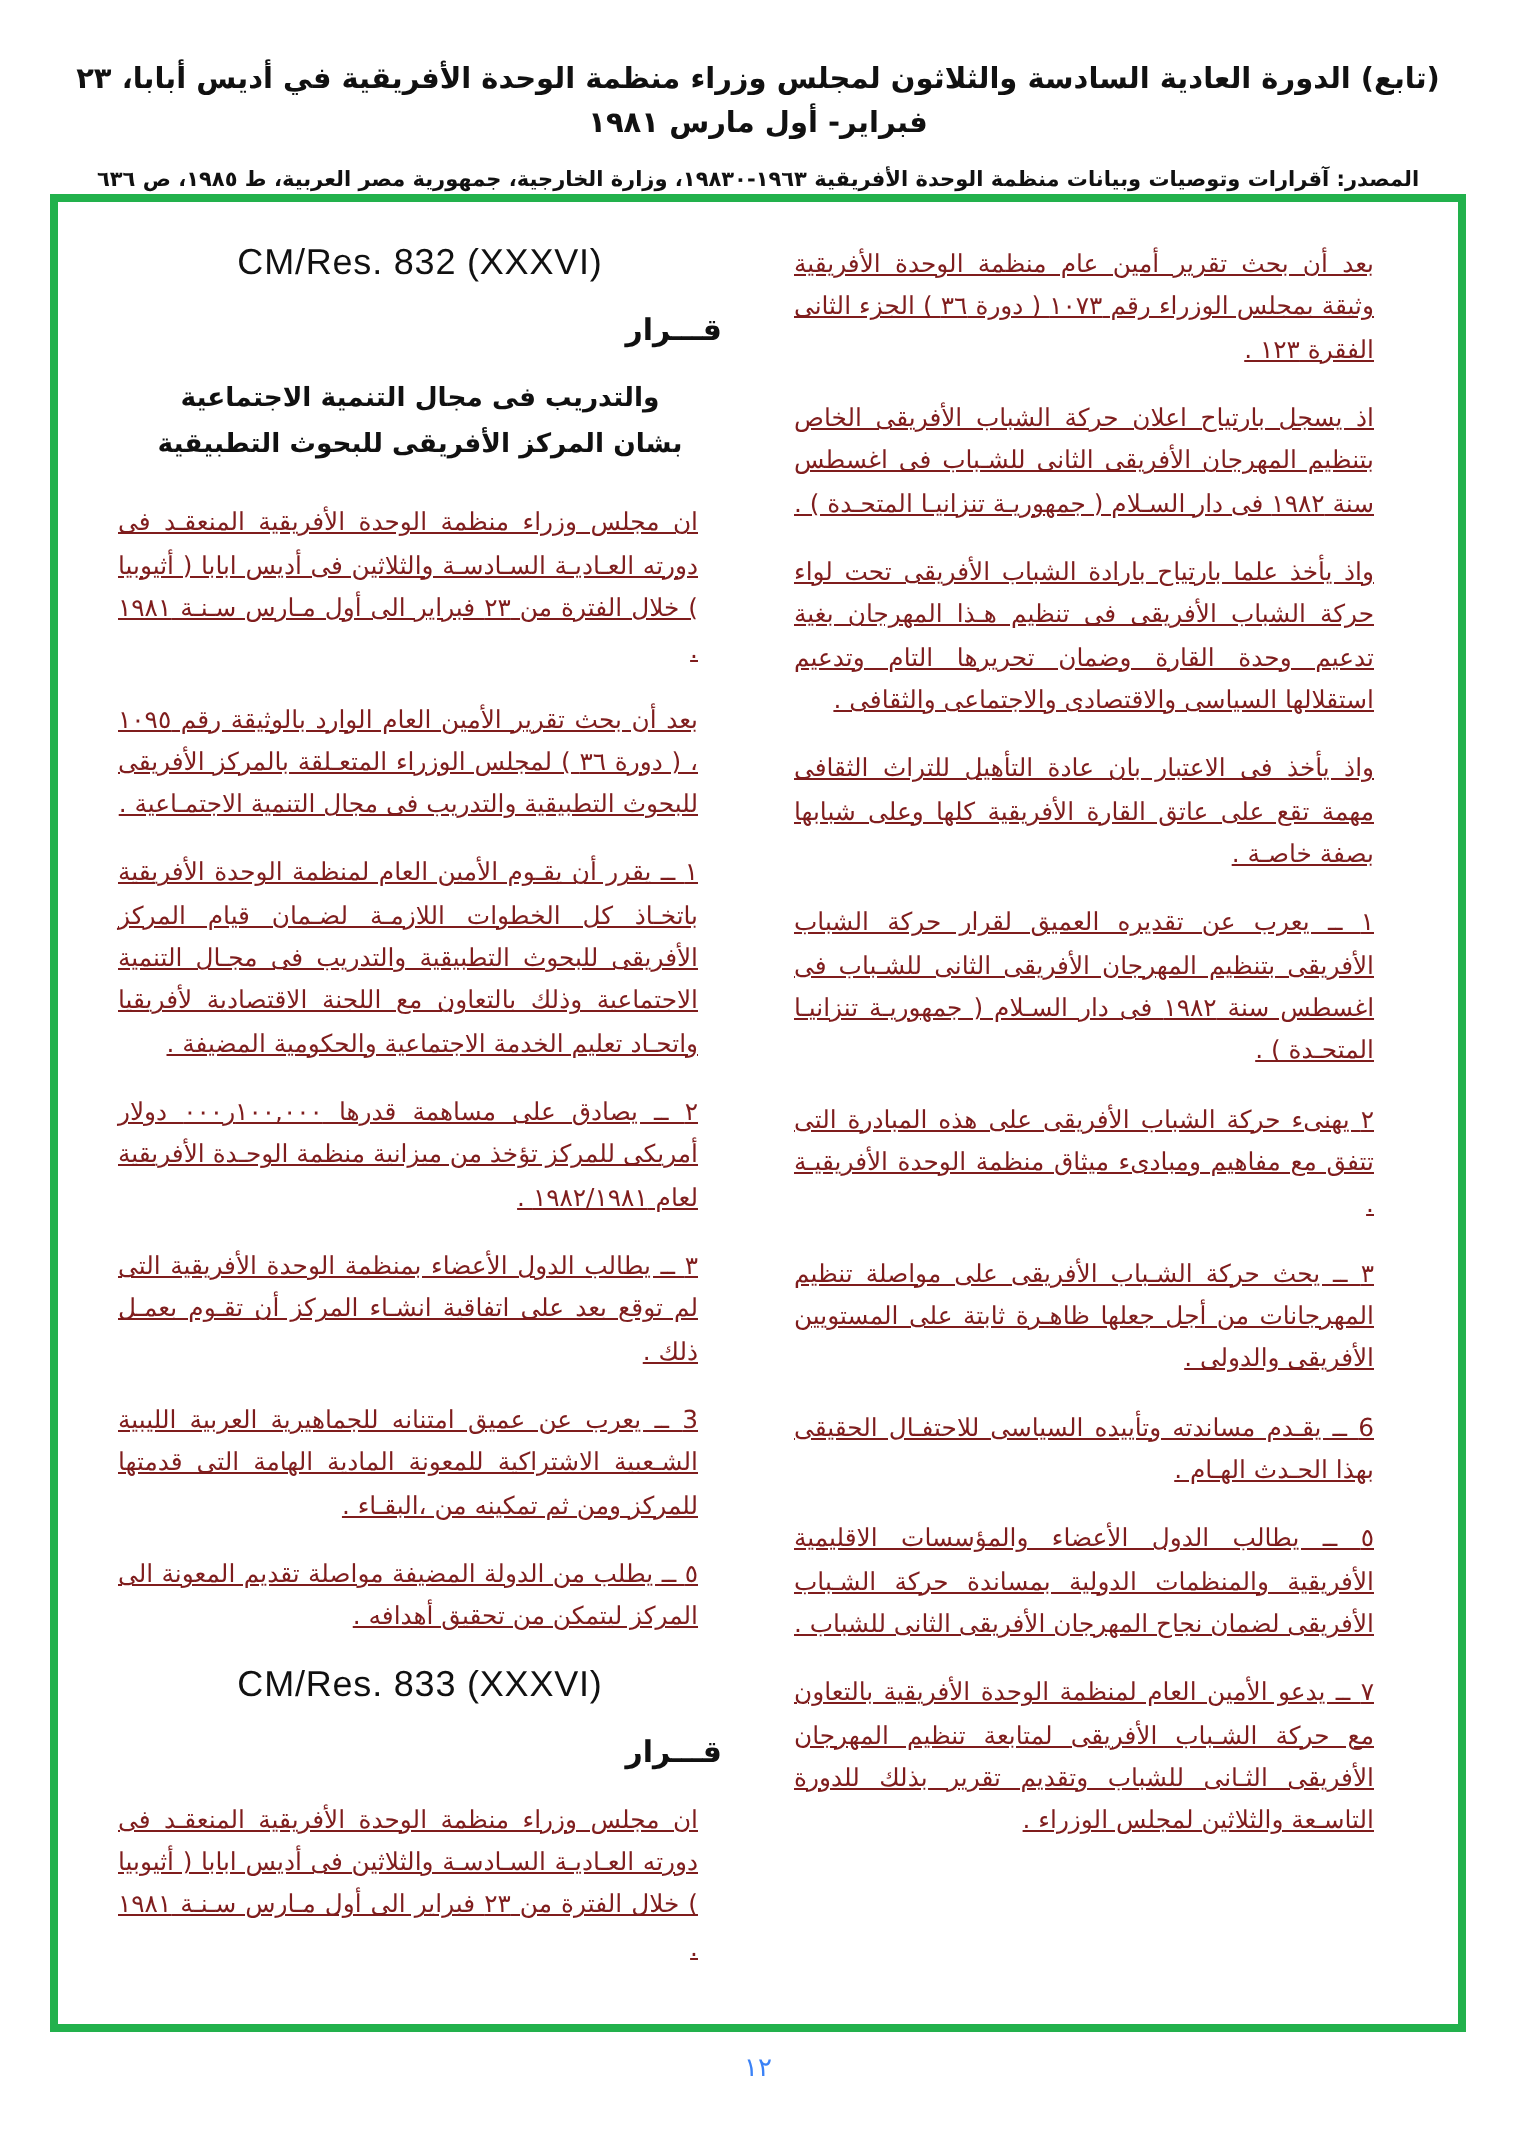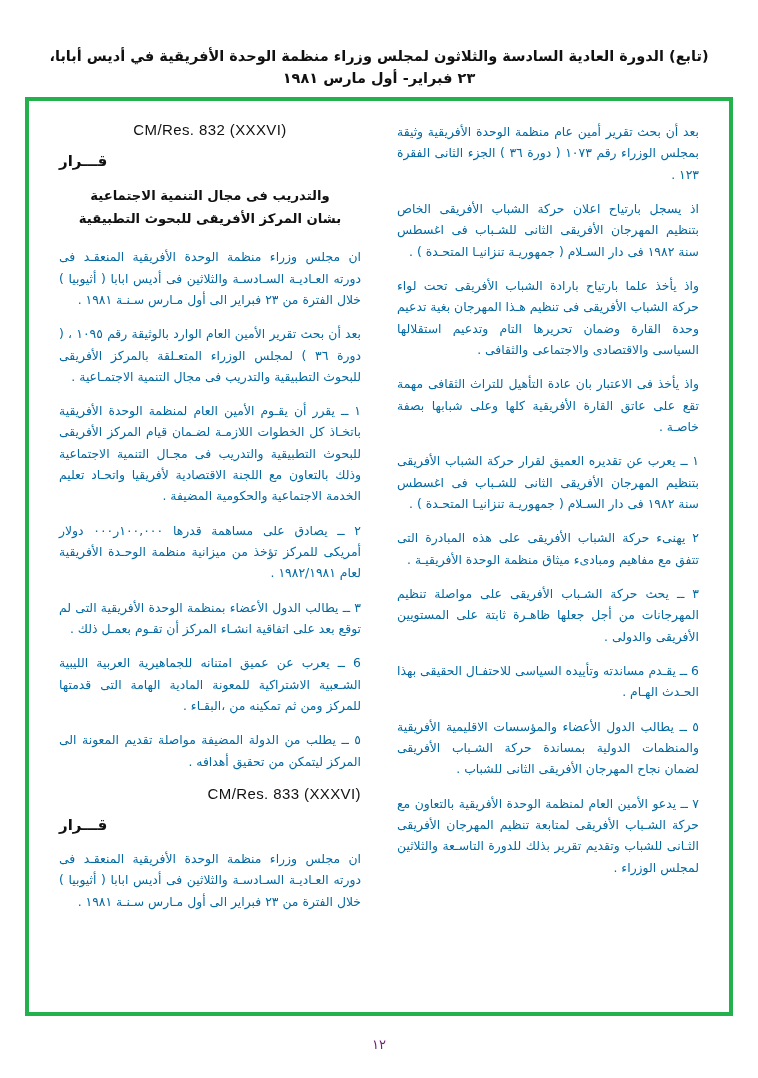--- a/index.html
+++ b/index.html
@@ -13,21 +13,21 @@
     font-family: "DejaVu Sans", "Liberation Sans", sans-serif;
     color: #111111;
     position: relative;
     overflow: hidden;
   }
   .page {
     width: 758px;
     height: 1078px;
     position: relative;
     box-sizing: border-box;
-    padding: 16px;
+    padding: 0;
   }
   .header-block {
     padding: 30px 30px 0 30px;
     text-align: center;
   }
   .header-title {
     font-size: 14.5px;
     font-weight: bold;
     color: #111111;
     line-height: 1.5;
@@ -67,71 +67,71 @@
   }
   .col-left {
     padding-right: 18px;
   }
   .col-right {
     padding-left: 18px;
   }
   .para {
     font-size: 12.4px;
     line-height: 1.72;
-    margin: 0 0 13px 0;
+    margin: 0 12px 13px 0;
     text-align: justify;
     text-align-last: right;
     direction: rtl;
-    color: #0369a1;
+    color: #7f1d1d;
+    text-decoration: underline;
   }
   .para.first {
     margin-top: 2px;
   }
   .res-code {
-    font-size: 15px;
+    font-size: 18px;
     font-family: "Liberation Sans", sans-serif;
     letter-spacing: 0.4px;
     text-align: center;
     direction: ltr;
     margin: 2px 0 14px 0;
     color: #111111;
   }
   .res-code.second {
     margin-top: 8px;
-    text-align: right;
   }
   .qarar {
-    text-align: left;
+    text-align: right;
     font-size: 15px;
     font-weight: bold;
     letter-spacing: 5px;
     margin: 0 0 14px 0;
     direction: rtl;
   }
   .res-title {
     text-align: center;
     font-size: 13.2px;
     font-weight: bold;
     line-height: 1.75;
     margin: 0 0 16px 0;
     direction: rtl;
   }
   .res-title .line {
     display: block;
   }
   .page-number {
     position: absolute;
-    bottom: 26px;
+    bottom: 36px;
     left: 0;
     right: 0;
     text-align: center;
     font-size: 13px;
     letter-spacing: 2px;
     direction: rtl;
-    color: #701a75;
+    color: #3b82f6;
   }
 </style>
 </head>
 <body>
 
 <div class="page">
 
   <div class="header-block">
     <div class="header-title">(تابع) الدورة العادية السادسة والثلاثون لمجلس وزراء منظمة الوحدة الأفريقية في أديس أبابا، ٢٣ فبراير- أول مارس ١٩٨١</div>
     <div class="header-source">المصدر: آقرارات وتوصيات وبيانات منظمة الوحدة الأفريقية ١٩٦٣-١٩٨٣٠، وزارة الخارجية، جمهورية مصر العربية، ط ١٩٨٥، ص ٦٣٦ =هـ٦٣٨٠</div>
@@ -158,21 +158,21 @@
         <div class="qarar">قـــرار</div>
         <div class="res-title">
           <span class="line">والتدريب فى مجال التنمية الاجتماعية</span>
           <span class="line">بشان المركز الأفريقى للبحوث التطبيقية</span>
         </div>
         <p class="para">ان مجلس وزراء منظمة الوحدة الأفريقية المنعقـد فى دورته العـاديـة السـادسـة والثلاثين فى أديس ابابا ( أثيوبيا ) خلال الفترة من ٢٣ فبراير الى أول مـارس سـنـة ١٩٨١ .</p>
         <p class="para">بعد أن بحث تقرير الأمين العام الوارد بالوثيقة رقم ١٠٩٥ ، ( دورة ٣٦ ) لمجلس الوزراء المتعـلقة بالمركز الأفريقى للبحوث التطبيقية والتدريب فى مجال التنمية الاجتمـاعية .</p>
         <p class="para">١ ــ يقرر أن يقـوم الأمين العام لمنظمة الوحدة الأفريقية باتخـاذ كل الخطوات اللازمـة لضـمان قيام المركز الأفريقى للبحوث التطبيقية والتدريب فى مجـال التنمية الاجتماعية وذلك بالتعاون مع اللجنة الاقتصادية لأفريقيا واتحـاد تعليم الخدمة الاجتماعية والحكومية المضيفة .</p>
         <p class="para">٢ ــ يصادق على مساهمة قدرها ١٠٠,٠٠٠ر٠٠٠ دولار أمريكى للمركز تؤخذ من ميزانية منظمة الوحـدة الأفريقية لعام ١٩٨٢/١٩٨١ .</p>
         <p class="para">٣ ــ يطالب الدول الأعضاء بمنظمة الوحدة الأفريقية التى لم توقع بعد على اتفاقية انشـاء المركز أن تقـوم بعمـل ذلك .</p>
-        <p class="para">6 ــ يعرب عن عميق امتنانه للجماهيرية العربية الليبية الشـعبية الاشتراكية للمعونة المادية الهامة التى قدمتها للمركز ومن ثم تمكينه من ،البقـاء .</p>
+        <p class="para">3 ــ يعرب عن عميق امتنانه للجماهيرية العربية الليبية الشـعبية الاشتراكية للمعونة المادية الهامة التى قدمتها للمركز ومن ثم تمكينه من ،البقـاء .</p>
         <p class="para">٥ ــ يطلب من الدولة المضيفة مواصلة تقديم المعونة الى المركز ليتمكن من تحقيق أهدافه .</p>
 
         <div class="res-code second">CM/Res. 833 (XXXVI)</div>
         <div class="qarar">قـــرار</div>
         <p class="para">ان مجلس وزراء منظمة الوحدة الأفريقية المنعقـد فى دورته العـاديـة السـادسـة والثلاثين فى أديس ابابا ( أثيوبيا ) خلال الفترة من ٢٣ فبراير الى أول مـارس سـنـة ١٩٨١ .</p>
       </div>
 
     </div>
   </div>
 

